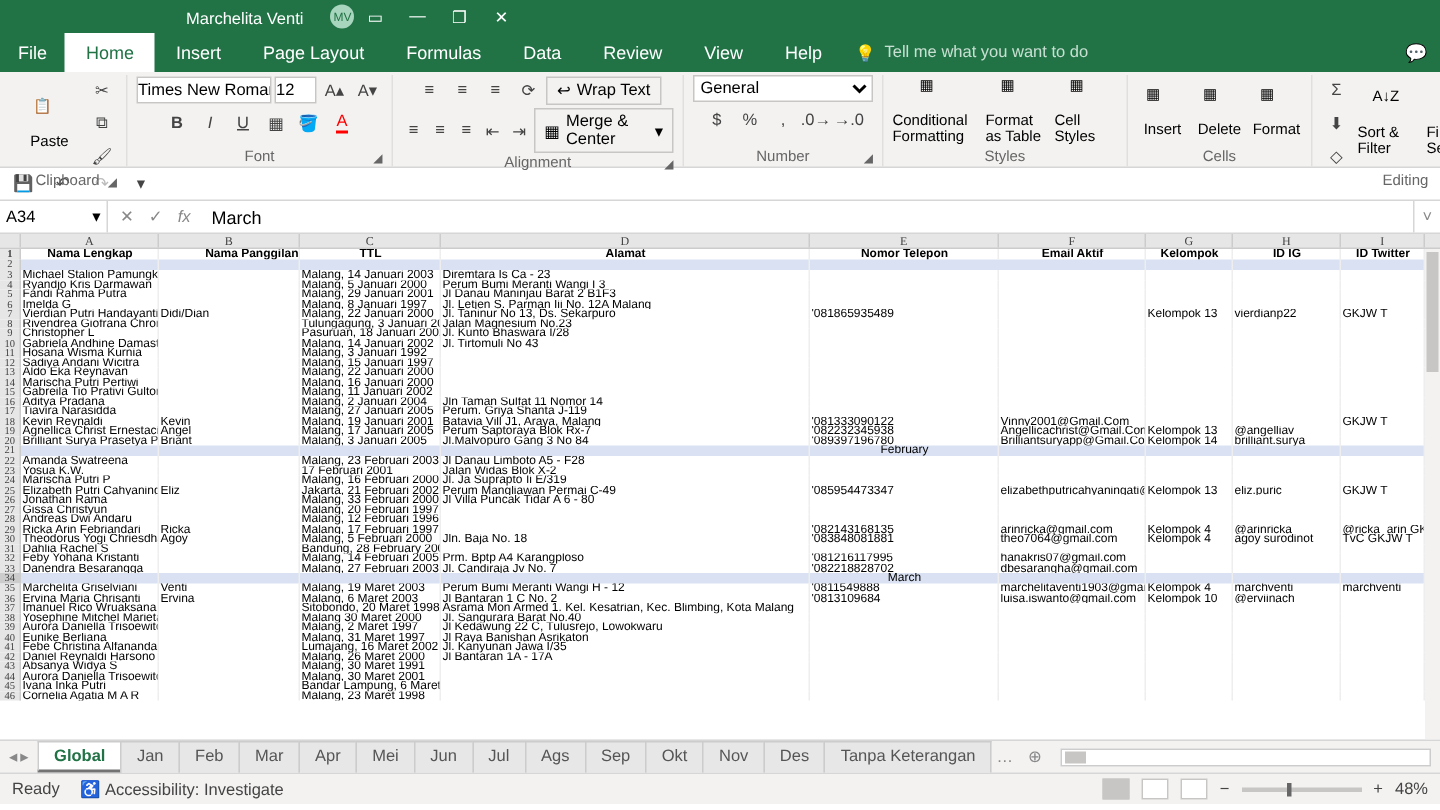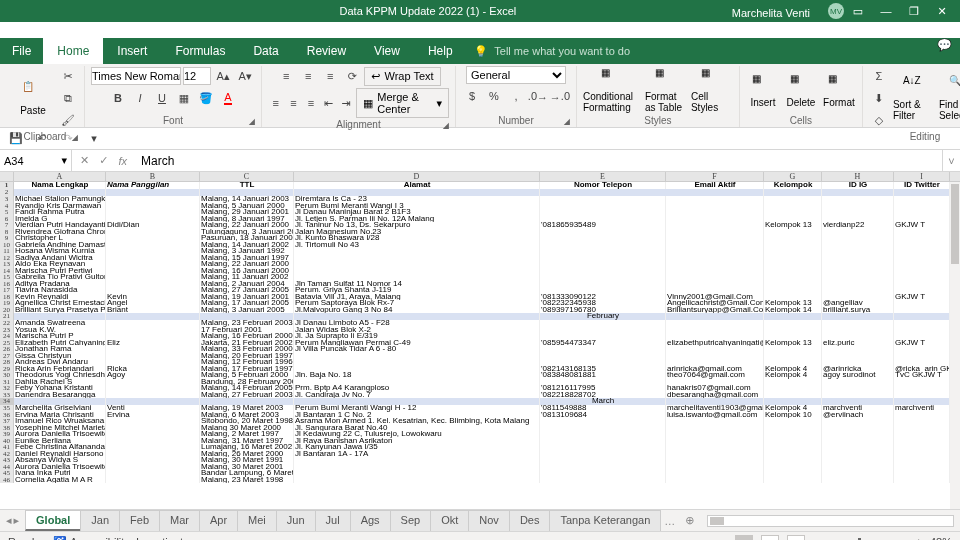--- a/index.html
+++ b/index.html
@@ -4,21 +4,21 @@
 <style>
 * { margin: 0; padding: 0; box-sizing: border-box; font-family: 'Segoe UI', sans-serif; }
 body { width: 960px; height: 540px; overflow: hidden; background: #fff; font-size: 11px; }
 
 .titlebar { height: 22px; background: #217346; color: #fff; display: flex; align-items: center; padding: 0 4px; }
 .titlebar .title { flex: 1; text-align: center; font-size: 11px; }
 .titlebar .user { display: flex; align-items: flex-end; gap: 18px; font-size: 11px; }
 .titlebar .avatar { width: 16px; height: 16px; border-radius: 50%; background: #a8d5bd; color: #217346; display: flex; align-items: center; justify-content: center; font-size: 8px; }
 .titlebar .winbtn { width: 28px; height: 22px; display: flex; align-items: center; justify-content: center; cursor: pointer; font-size: 11px; }
 
-.menubar { height: 26px; background: #217346; display: flex; color: #fff; font-size: 12px; margin-top: 16px; }
+.menubar { height: 26px; background: #217346; display: flex; align-items: center; color: #fff; font-size: 12px; }
 .menubar .file { padding: 0 12px; height: 100%; display: flex; align-items: center; }
 .menubar .tab { padding: 0 14px; height: 100%; display: flex; align-items: center; cursor: pointer; }
 .menubar .tab.active { background: #ffffff; color: #217346; }
 .menubar .tellme { display: flex; align-items: center; gap: 6px; margin-left: 8px; color: #c8e0d2; font-size: 11px; }
 .menubar .comment { margin-left: auto; margin-right: 8px; }
 
 .ribbon { height: 64px; background: #f3f2f1; border-bottom: 1px solid #d6d6d6; display: flex; padding: 2px 6px 0; }
 .group { display: flex; flex-direction: column; border-right: 1px solid #e1dfdd; padding: 0 6px; }
 .group-body { flex: 1; display: flex; align-items: center; gap: 4px; }
 .group-label { text-align: center; font-size: 10px; color: #666; padding: 1px 0; position: relative; }
@@ -68,35 +68,35 @@
 .zoom-slider .h { position: absolute; left: 30px; top: -3px; width: 3px; height: 9px; background: #666; }
 
 
 .wA{width:92px}.wB{width:94px}.wC{width:94px}.wD{width:246px}.wE{width:126px}.wF{width:98px}.wG{width:58px}.wH{width:72px}.wI{width:56px}
 </style>
 </head>
 <body>
 
 <div class="titlebar">
   <span style="width:120px"></span>
-  <div class="title">Data KPPM Update 2022 (1) - Excel</div>
   <div class="user">
     <span>Marchelita Venti</span>
     <span class="avatar">MV</span>
   </div>
   <div class="winbtn">▭</div>
   <div class="winbtn">—</div>
   <div class="winbtn">❐</div>
   <div class="winbtn">✕</div>
 </div>
 
 <div class="menubar">
   <div class="file">File</div>
   <div class="tab active">Home</div>
   <div class="tab">Insert</div>
+  <div class="tab">Page Layout</div>
   <div class="tab">Formulas</div>
   <div class="tab">Data</div>
   <div class="tab">Review</div>
   <div class="tab">View</div>
   <div class="tab">Help</div>
   <div class="tellme">
     <span>💡</span>
     <span>Tell me what you want to do</span>
   </div>
   <div class="comment">💬</div>
@@ -161,21 +161,21 @@
             <span>Merge &amp; Center</span>
             <span>▾</span>
           </span>
       </div>
     </div>
     <div class="group-label"><span>Alignment</span><span class="launcher">◢</span></div>
   </div>
   <div class="group">
     <div class="group-body col">
       <div class="row">
-          <select class="sel" style="width:100px"><option>General</option></select>
+          <select class="sel" style="width:120px"><option>General</option></select>
         </div>
       <div class="row">
         <span class="smbtn">$</span>
         <span class="smbtn">%</span>
         <span class="smbtn">,</span>
         <span class="smbtn">.0→</span>
         <span class="smbtn">→.0</span>
       </div>
     </div>
     <div class="group-label"><span>Number</span><span class="launcher">◢</span></div>
@@ -266,21 +266,21 @@
     <div class="ch wE">E</div>
     <div class="ch wF">F</div>
     <div class="ch wG">G</div>
     <div class="ch wH">H</div>
     <div class="ch wI">I</div>
   </div>
   <div class="datarows" id="rows">
       <div class="r hdr">
         <div class="rn">1</div>
         <div class="c wA" style="text-align: center;">Nama Lengkap</div>
-        <div class="c wB" style="text-align: left; font-style: italic;">Nama Panggilan</div>
+        <div class="c wB" style="text-align: right;">Nama Panggilan</div>
         <div class="c wC" style="text-align: center;">TTL</div>
         <div class="c wD" style="text-align: center;">Alamat</div>
         <div class="c wE" style="text-align: center;">Nomor Telepon</div>
         <div class="c wF" style="text-align: center;">Email Aktif</div>
         <div class="c wG" style="text-align: center;">Kelompok</div>
         <div class="c wH" style="text-align: center;">ID IG</div>
         <div class="c wI" style="text-align: center;">ID Twitter</div>
       </div>
       <div class="r month">
         <div class="rn">2</div>

